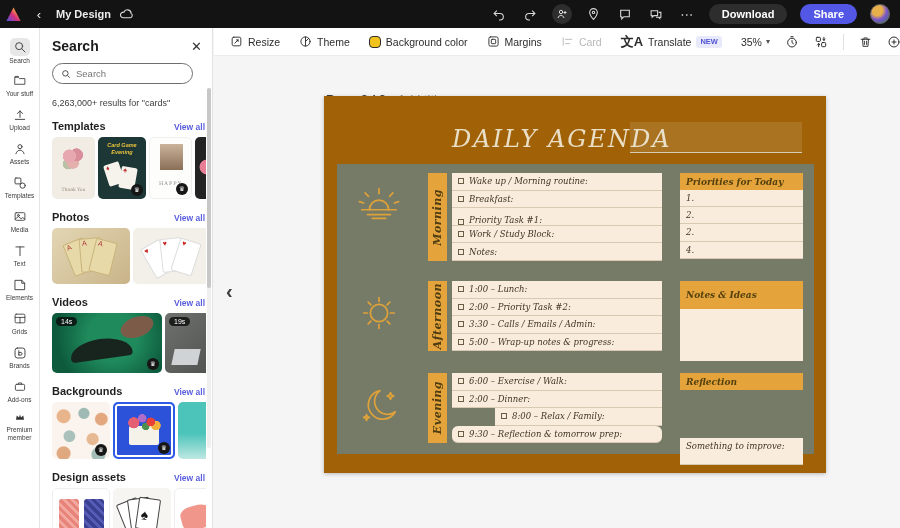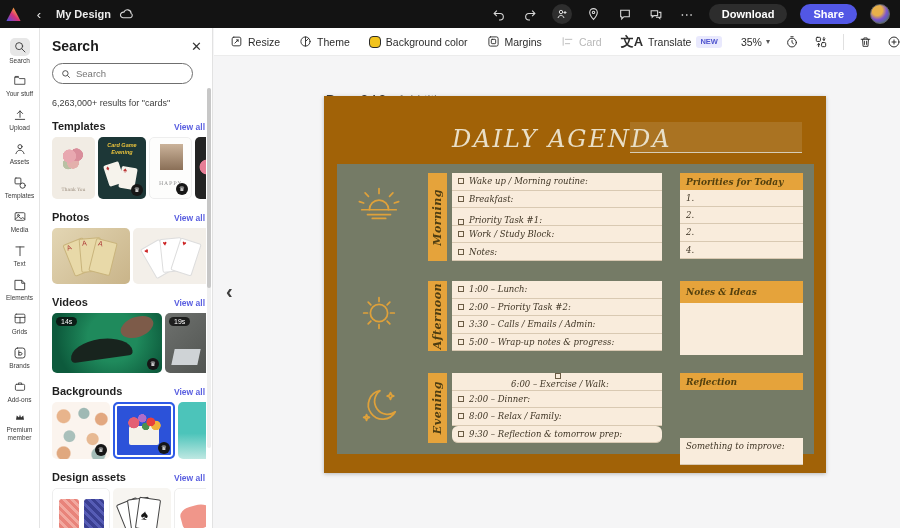--- a/index.html
+++ b/index.html
@@ -641,29 +641,29 @@
     <div class="srow" style="height:17.5px;">
         <span class="cb"></span>
         <span>5:00 – Wrap-up notes &amp; progress:</span>
       </div>
   </div>
 
   <div class="sbar" style="top:277px;height:70px;">
     <span class="vlabel">Evening</span>
   </div>
   <div class="srows" style="top:277px;">
-    <div class="srow" style="height:17.5px;flex-direction:column;">
+    <div class="srow" style="height:17.5px;">
         <span class="cb"></span>
         <span>6:00 – Exercise / Walk:</span>
       </div>
     <div class="srow" style="height:17.5px;">
         <span class="cb"></span>
         <span>2:00 – Dinner:</span>
       </div>
-    <div class="srow" style="height:17.5px;">
+    <div class="srow" style="height:17.5px;margin-left:43px;">
         <span class="cb"></span>
         <span>8:00 – Relax / Family:</span>
       </div>
     <div class="srow" style="height:17.5px;border-radius:6px;">
         <span class="cb"></span>
         <span>9:30 – Reflection &amp; tomorrow prep:</span>
       </div>
   </div>
 
   <div class="pcol" style="top:77px;">
@@ -676,21 +676,21 @@
       </div>
     <div class="prow" style="height:17.2px;">
         <span>2.</span>
       </div>
     <div class="prow" style="height:17.2px;">
         <span>4.</span>
       </div>
   </div>
 
   <div class="pcol" style="top:185px;">
-    <div class="phead" style="height:22px;">Notes &amp; Ideas</div>
+    <div class="phead" style="height:28px;">Notes &amp; Ideas</div>
     <div class="pbox" style="height:52px;"></div>
   </div>
 
   <div class="pcol" style="top:277px;">
     <div class="phead">Reflection</div>
     <div class="prow tall" style="height:26.5px;margin-top:48px;">
         <span>Something to improve:</span>
       </div>
   </div>
 </div>

